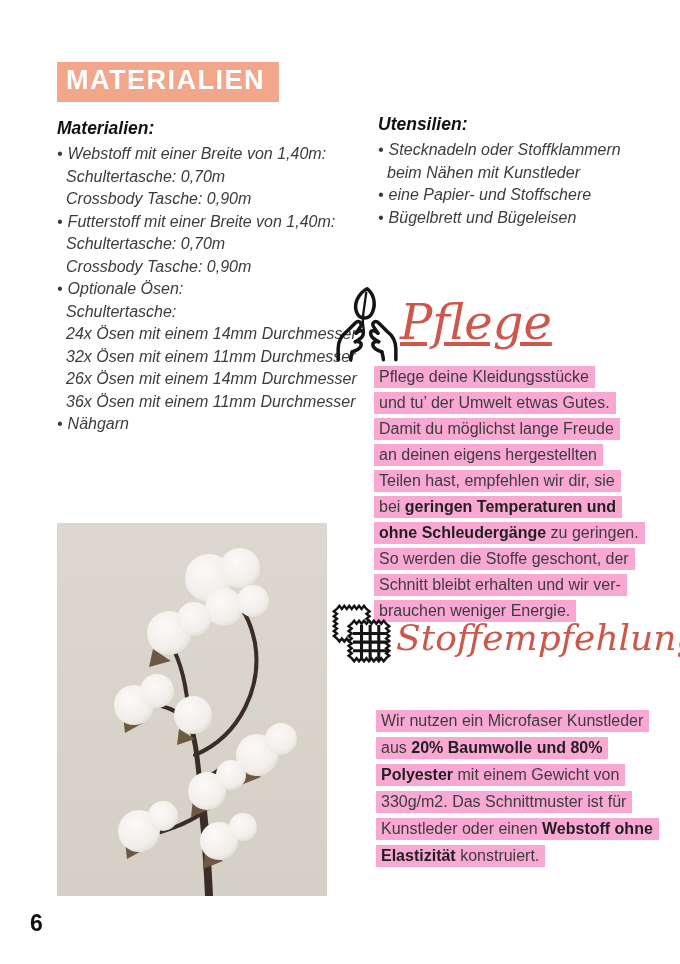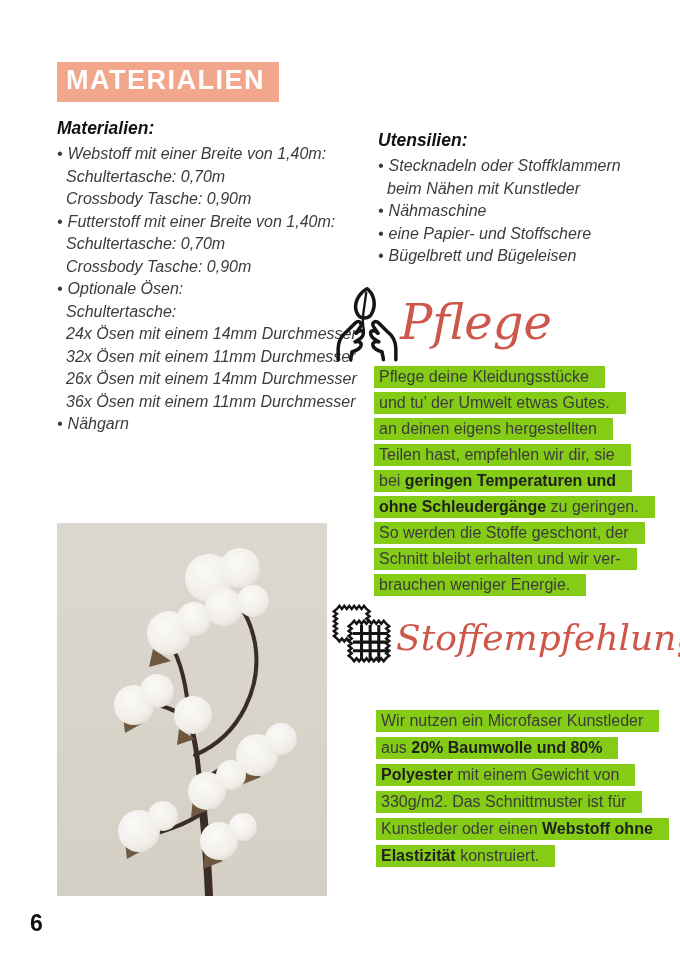--- a/index.html
+++ b/index.html
@@ -5,41 +5,41 @@
   html,body{margin:0;padding:0;background:#ffffff;}
   body{font-family:"Liberation Sans", sans-serif;}
   .page{position:relative;width:680px;height:964px;background:#ffffff;overflow:hidden;}
 
   .header-bar{position:absolute;left:57px;top:62px;height:36px;background:#f2a68c;
     color:#ffffff;font-size:27px;font-weight:bold;letter-spacing:1.5px;
     padding:0 14px 4px 9px;display:flex;align-items:center;}
 
   .col{position:absolute;font-style:italic;}
   .col-left{left:57px;top:118px;width:312px;}
-  .col-right{left:378px;top:130px;width:290px;}
+  .col-right{left:378px;top:114px;width:290px;}
   .col-h{font-size:17.5px;font-weight:bold;color:#111;margin-bottom:4px;}
   .li{font-size:16px;line-height:22.5px;color:#3c3c3c;white-space:nowrap;}
   .li .blt{margin-right:5px;}
   .li.cont{padding-left:9px;}
 
   .script-h{position:absolute;font-family:"DejaVu Serif", serif;font-style:italic;
     color:#cd574a;font-weight:normal;line-height:1;}
-  .care-script{left:400px;top:298px;font-size:48px;}
+  .care-script{left:400px;top:298px;font-size:48px;text-decoration:underline;}
   .fabric-script{left:396px;top:620px;font-size:36px;}
 
   .icon-wrap{position:absolute;}
   .care-icon{left:328px;top:284px;}
   .fabric-icon{left:332px;top:604px;}
 
   .para{position:absolute;}
   .care-text{left:374px;top:368px;}
   .fabric-text{left:376px;top:712px;}
   .care-text .hrow{height:26px;}
   .fabric-text .hrow{height:27px;}
-  .hl{background:#84cc16;font-size:16px;color:#3c3c3c;padding:2px 16px 3px 5px;white-space:nowrap;}
+  .hl{background:#f9a8d4;font-size:16px;color:#3c3c3c;padding:2px 6px 3px 5px;white-space:nowrap;}
   .hl b{color:#1f1f1f;}
 
   .photo{position:absolute;left:57px;top:523px;width:270px;height:373px;}
 
   .page-num{position:absolute;left:30px;top:910px;font-size:23px;font-weight:bold;color:#111;}
 </style>
 </head>
 <body>
 
 <div class="page">
@@ -63,21 +63,20 @@
         <div class="li cont"><span>36x Ösen mit einem 11mm Durchmesser</span></div>
         <div class="li"><span class="blt">•</span><span>Nähgarn</span></div>
       </div>
   </div>
 
   <div class="col col-right">
     <div class="col-h">Utensilien:</div>
     <div>
         <div class="li"><span class="blt">•</span><span>Stecknadeln oder Stoffklammern</span></div>
         <div class="li cont"><span>beim Nähen mit Kunstleder</span></div>
-        <div class="li"><span class="blt">•</span><span>Nähmaschine</span></div>
         <div class="li"><span class="blt">•</span><span>eine Papier- und Stoffschere</span></div>
         <div class="li"><span class="blt">•</span><span>Bügelbrett und Bügeleisen</span></div>
       </div>
   </div>
 
   <div class="icon-wrap care-icon">
     <svg viewBox="0 0 100 100" width="78" height="78" fill="none" stroke="#151515" stroke-width="4.5" stroke-linecap="round" stroke-linejoin="round">
       <path d="M50 6 C39 12 32 26 37 37 C41 46 53 46 57 36 C62 24 58 12 50 6 Z"></path>
       <path d="M49 11 L45 40" stroke-width="3"></path>
       <path d="M45 40 C44 48 45 54 46 60" stroke-width="3"></path>
@@ -92,20 +91,21 @@
         <path d="M36 63 C41 58 47 59 45 65 C44 69 39 72 35 74"></path>
         <path d="M35 74 C40 73 44 75 42 80 C40 84 34 86 31 87"></path>
         <path d="M31 87 C30 91 29 94 29 97"></path>
       </g>
     </svg>
   </div>
   <div class="script-h care-script">Pflege</div>
   <div class="para care-text">
       <div class="hrow"><span class="hl"><span>Pflege deine Kleidungsstücke</span></span></div>
       <div class="hrow"><span class="hl"><span>und tu’ der Umwelt etwas Gutes.</span></span></div>
+      <div class="hrow"><span class="hl"><span>Damit du möglichst lange Freude</span></span></div>
       <div class="hrow"><span class="hl"><span>an deinen eigens hergestellten</span></span></div>
       <div class="hrow"><span class="hl"><span>Teilen hast, empfehlen wir dir, sie</span></span></div>
       <div class="hrow"><span class="hl"><span>bei </span><b>geringen Temperaturen und</b></span></div>
       <div class="hrow"><span class="hl"><b>ohne Schleudergänge</b><span> zu geringen.</span></span></div>
       <div class="hrow"><span class="hl"><span>So werden die Stoffe geschont, der</span></span></div>
       <div class="hrow"><span class="hl"><span>Schnitt bleibt erhalten und wir ver-</span></span></div>
       <div class="hrow"><span class="hl"><span>brauchen weniger Energie.</span></span></div>
     </div>
 
   <div class="icon-wrap fabric-icon">

